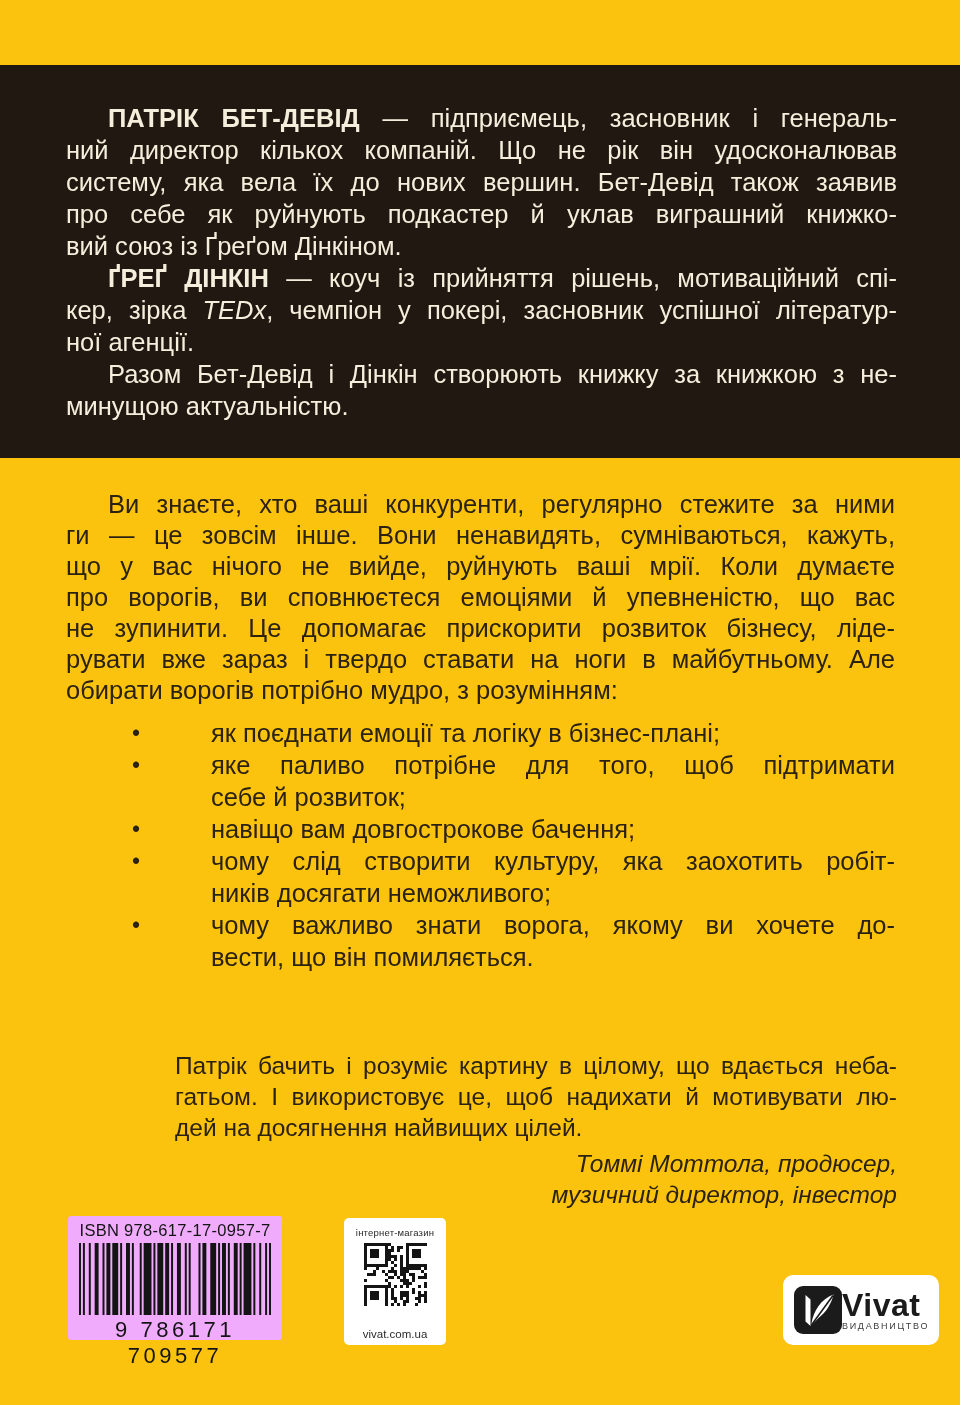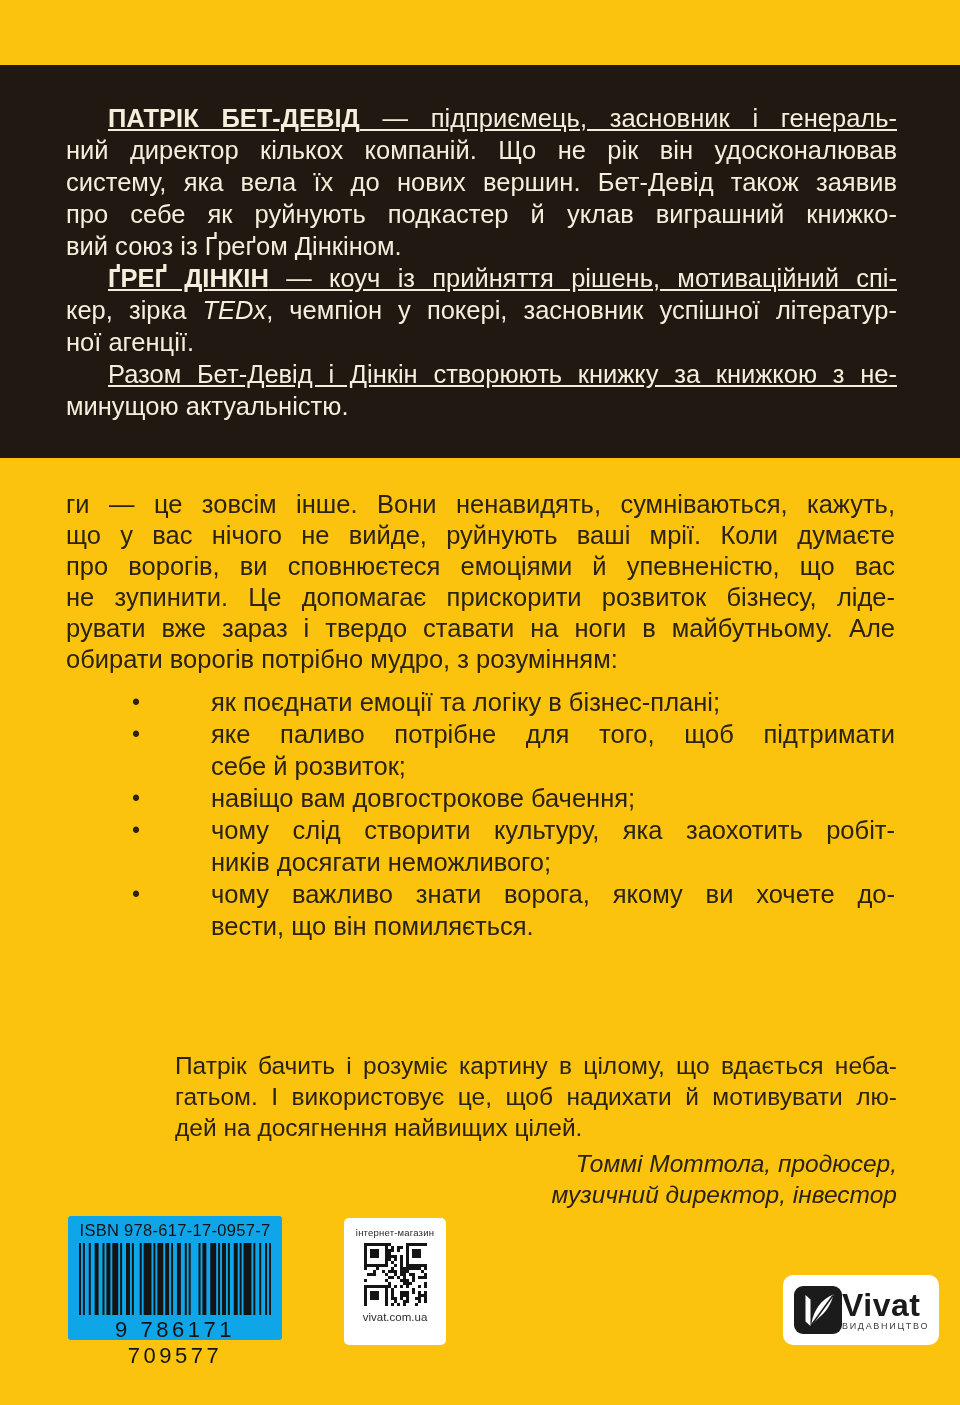--- a/index.html
+++ b/index.html
@@ -10,21 +10,21 @@
     -webkit-font-smoothing:antialiased;
   }
   .b{font-weight:700;}
   .i{font-style:italic;}
   .line{
     text-align:justify;
     text-align-last:justify;
     white-space:normal;
   }
   .line.end{text-align-last:left;}
-  .line.ind{text-indent:42px;text-decoration:underline;}
+  .line.ind{text-indent:42px;}
 
   
   .authors-section{
     position:absolute;left:0;top:65px;width:960px;height:393px;
     background:#211911;box-sizing:border-box;
     padding:37px 63px 0 66px;
   }
   .authors-section .line{
     color:#f4efdc;font-size:25.5px;line-height:32px;
   }
@@ -52,35 +52,35 @@
   .quote-section .line{font-size:24.5px;line-height:31px;}
   .attribution{margin-top:5px;}
   .attribution .line{
     text-align:right;text-align-last:right;font-style:italic;
     font-size:24.5px;line-height:31px;
   }
 
   
   .isbn-box{
     position:absolute;left:68px;top:1216px;width:214px;height:124px;
-    background:#0ea5e9;border-radius:3px;box-sizing:border-box;
+    background:#f0abfc;border-radius:3px;box-sizing:border-box;
     text-align:center;padding-top:5px;
   }
   .isbn-label{font-size:16.5px;color:#141414;letter-spacing:.3px;}
   .barcode{display:block;margin:3px auto 0;}
   .isbn-digits{font-size:22px;color:#141414;letter-spacing:3.5px;margin-top:2px;}
 
   .qr-box{
     position:absolute;left:344px;top:1218px;width:102px;height:127px;
     background:#ffffff;border-radius:5px;box-sizing:border-box;
     text-align:center;padding-top:9px;
   }
   .qr-caption-top{font-size:9.5px;color:#2a2a2a;letter-spacing:.2px;}
   .qr-code{display:block;margin:5px auto 0;}
-  .qr-caption-bottom{font-size:11.5px;color:#2a2a2a;margin-top:5px;}
+  .qr-caption-bottom{font-size:11.5px;color:#2a2a2a;margin-top:22px;}
 
   .logo-box{
     position:absolute;left:783px;top:1275px;width:156px;height:70px;
     background:#ffffff;border-radius:10px;box-sizing:border-box;
     display:flex;align-items:center;padding-left:11px;
   }
   .logo-mark svg{display:block;width:48px;height:48px;}
   .logo-text{margin-left:0;}
   .logo-name{
     font-size:32px;line-height:30px;color:#1b1b1b;font-weight:600;letter-spacing:.5px;
@@ -102,20 +102,21 @@
       <div class="line ind"><span class="b">ҐРЕҐ ДІНКІН</span><span> — коуч із прийняття рішень, мотиваційний спі-</span></div>
       <div class="line"><span>кер, зірка </span><span class="i">TEDx</span><span>, чемпіон у покері, засновник успішної літератур-</span></div>
       <div class="line end"><span>ної агенції.</span></div>
       <div class="line ind"><span>Разом Бет-Девід і Дінкін створюють книжку за книжкою з не-</span></div>
       <div class="line end"><span>минущою актуальністю.</span></div>
     </div>
 </section>
 
 <section class="annotation-section">
   <div>
+      <div class="line ind"><span>Ви знаєте, хто ваші конкуренти, регулярно стежите за ними</span></div>
       <div class="line"><span>ги — це зовсім інше. Вони ненавидять, сумніваються, кажуть,</span></div>
       <div class="line"><span>що у вас нічого не вийде, руйнують ваші мрії. Коли думаєте</span></div>
       <div class="line"><span>про ворогів, ви сповнюєтеся емоціями й упевненістю, що вас</span></div>
       <div class="line"><span>не зупинити. Це допомагає прискорити розвиток бізнесу, ліде-</span></div>
       <div class="line"><span>рувати вже зараз і твердо ставати на ноги в майбутньому. Але</span></div>
       <div class="line end"><span>обирати ворогів потрібно мудро, з розумінням:</span></div>
     </div>
   <div class="bullet-list">
       <div class="bullet-item">
         <div class="bmark">•</div>

